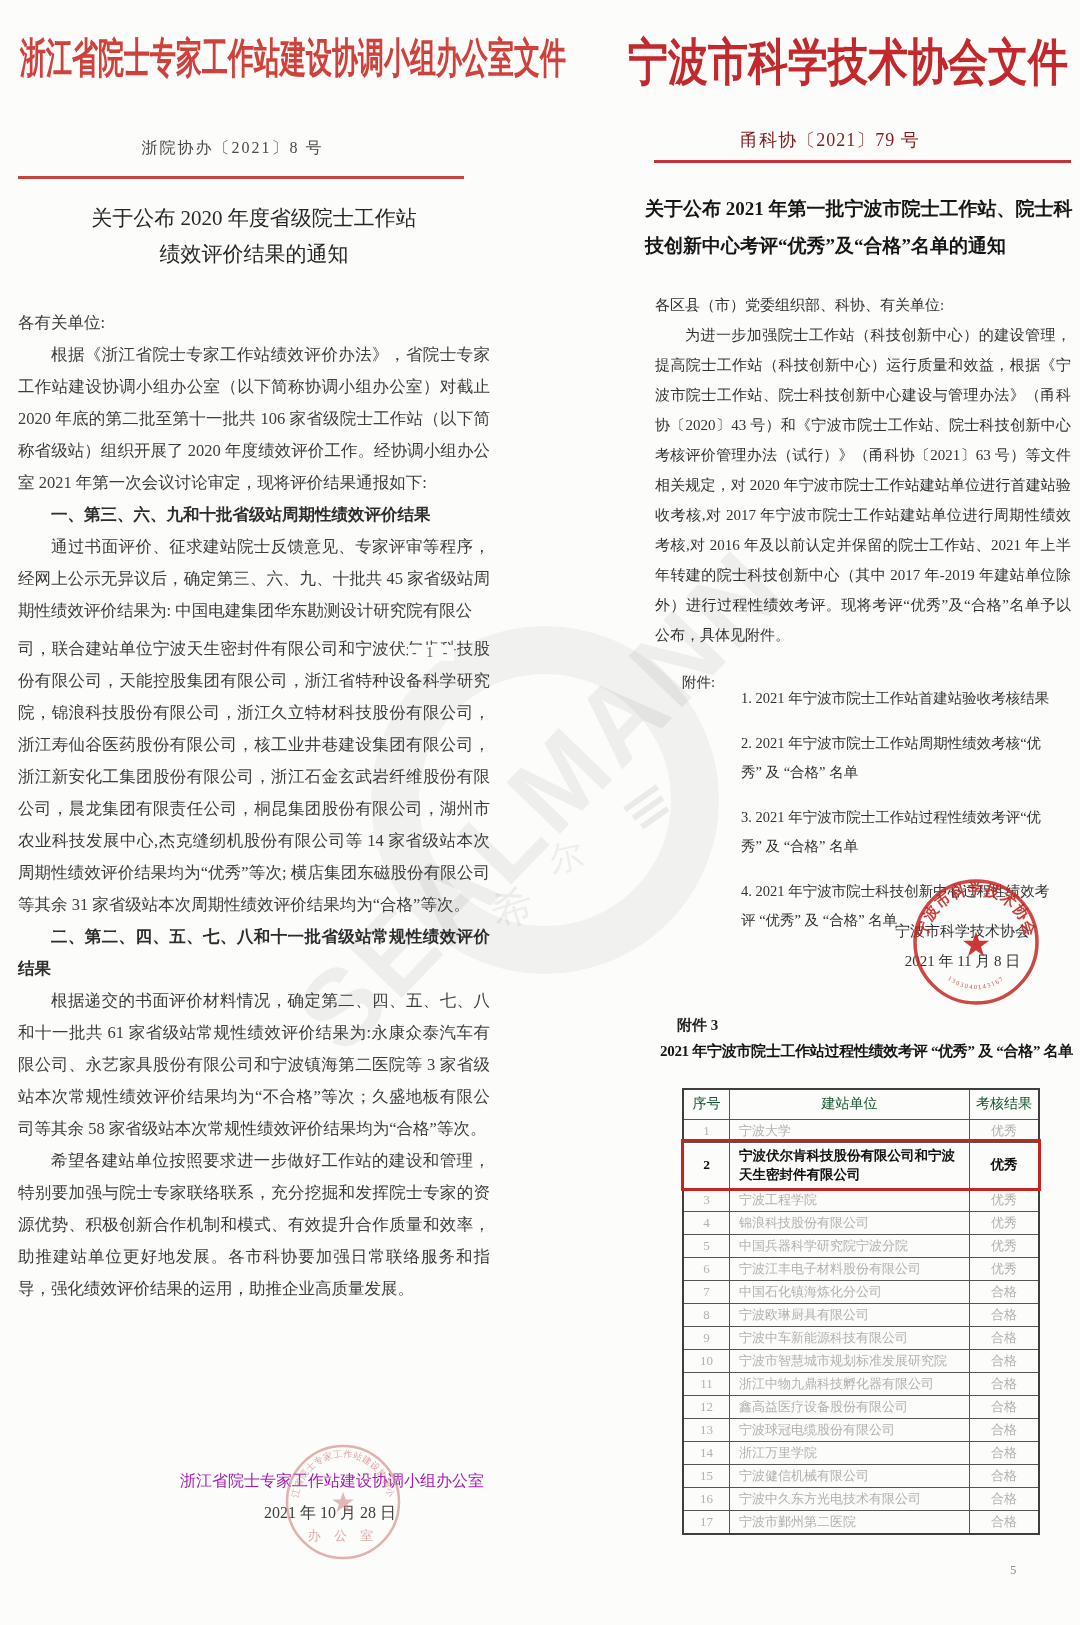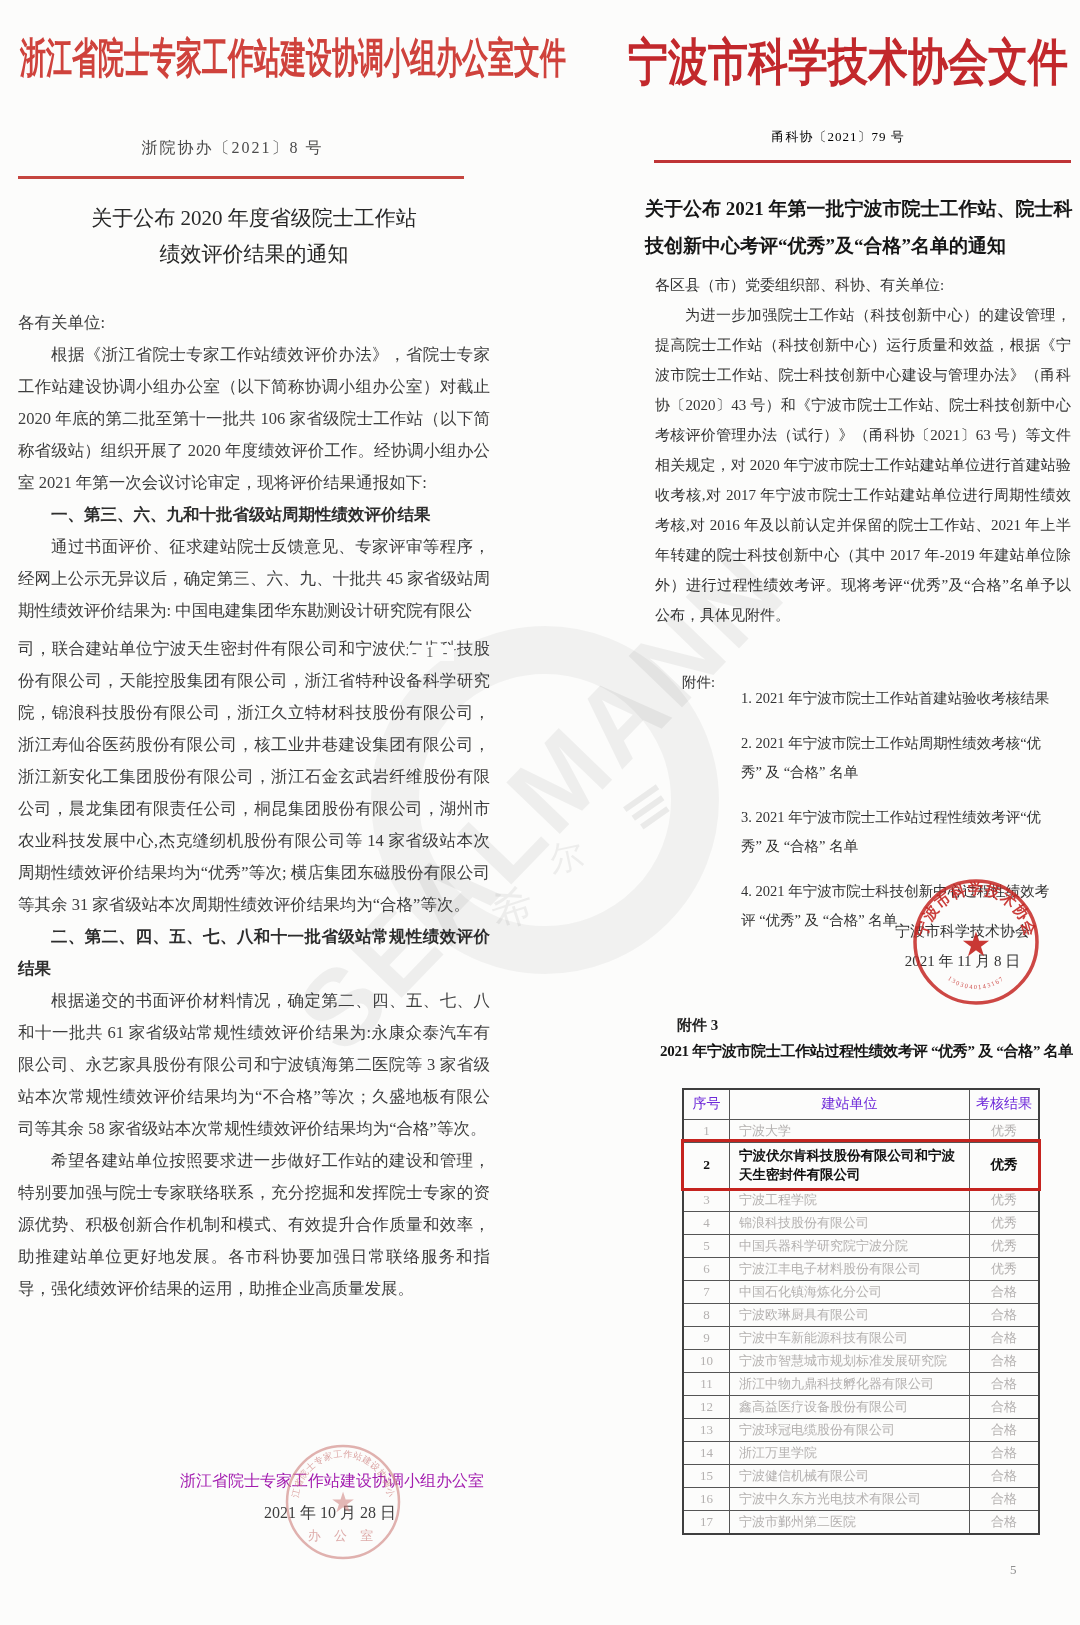--- a/index.html
+++ b/index.html
@@ -31,24 +31,24 @@
   .l-signer{position:absolute;left:180px;top:1471px;width:320px;text-align:left;font-size:16px;color:#a21caf;}
   .l-date{position:absolute;left:185px;top:1503px;width:290px;text-align:center;font-size:16px;color:#3d3d3d;}
   .l-seal{position:absolute;left:281px;top:1440px;}
 
   
   .r-header{
     position:absolute;left:88px;top:28px;width:410px;
     font-size:40px;font-weight:bold;color:#c2282c;white-space:nowrap;
     transform:scaleY(1.25);transform-origin:top left;
   }
-  .r-docnum{position:absolute;left:128px;top:128px;width:340px;text-align:center;font-size:13px;color:#000000;letter-spacing:1px;}
+  .r-docnum{position:absolute;left:120px;top:128px;width:340px;text-align:center;font-size:18px;color:#7f1d1d;letter-spacing:1px;}
   .r-redline{position:absolute;left:114px;top:160px;width:417px;height:3px;background:#bf3436;}
   .r-title{position:absolute;left:105px;top:190px;width:430px;font-weight:bold;color:#161616;font-size:19px;line-height:37px;}
-  .r-body{position:absolute;left:115px;top:270px;width:416px;font-size:15px;line-height:30px;text-align:justify;color:#333;}
+  .r-body{position:absolute;left:115px;top:290px;width:416px;font-size:15px;line-height:30px;text-align:justify;color:#333;}
   .r-body p{margin:0;text-indent:2em;}
   .r-body p.noindent{text-indent:0;}
   .r-attach{position:absolute;left:115px;top:668px;width:420px;font-size:14.5px;line-height:29px;color:#333;}
   .r-attach .att-label{position:absolute;left:27px;top:0;}
   .r-attach .att-list{margin-left:70px;}
   .att-item{margin:16px;}
   .r-signer{position:absolute;left:300px;top:922px;width:245px;text-align:center;font-size:15px;color:#333;z-index:1;}
   .r-date{position:absolute;left:300px;top:952px;width:245px;text-align:center;font-size:15px;color:#333;z-index:1;}
   .r-seal{position:absolute;left:368px;top:876px;z-index:2;}
   .a3-label{position:absolute;left:137px;top:1016px;font-size:15px;font-weight:600;color:#222;}
@@ -57,21 +57,21 @@
     position:absolute;left:142px;top:1088px;width:358px;
     border:2px solid #3f3f3f;font-size:13px;color:#2b2b2b;background:transparent;
     box-sizing:border-box;
   }
   .t-row{display:flex;}
   .t-row .c{
     box-sizing:border-box;border-right:1px solid #555;border-top:1px solid #555;
     display:flex;align-items:center;justify-content:center;line-height:1.35;
   }
   .t-row .c:last-child{border-right:none;}
-  .t-head .c{border-top:none;font-size:14px;color:#6d28d9;}
+  .t-head .c{border-top:none;font-size:14px;color:#14532d;}
   .c.no{width:46px;}
   .c.unit{width:240px;justify-content:flex-start;text-align:left;padding:10px 9px;}
   .t-head .c.unit{justify-content:center;text-align:center;}
   .c.res{width:68px;}
   .t-head{height:29px;}
   .t-datarow{height:23px;}
   .t-datarow.faded{color:#b4b1b0;}
   .t-datarow.highlight{
     height:46px;font-weight:bold;color:#111;font-size:13.5px;
     box-shadow:0 0 0 3px #c5241f;position:relative;z-index:3;background:#fcfcfb;

